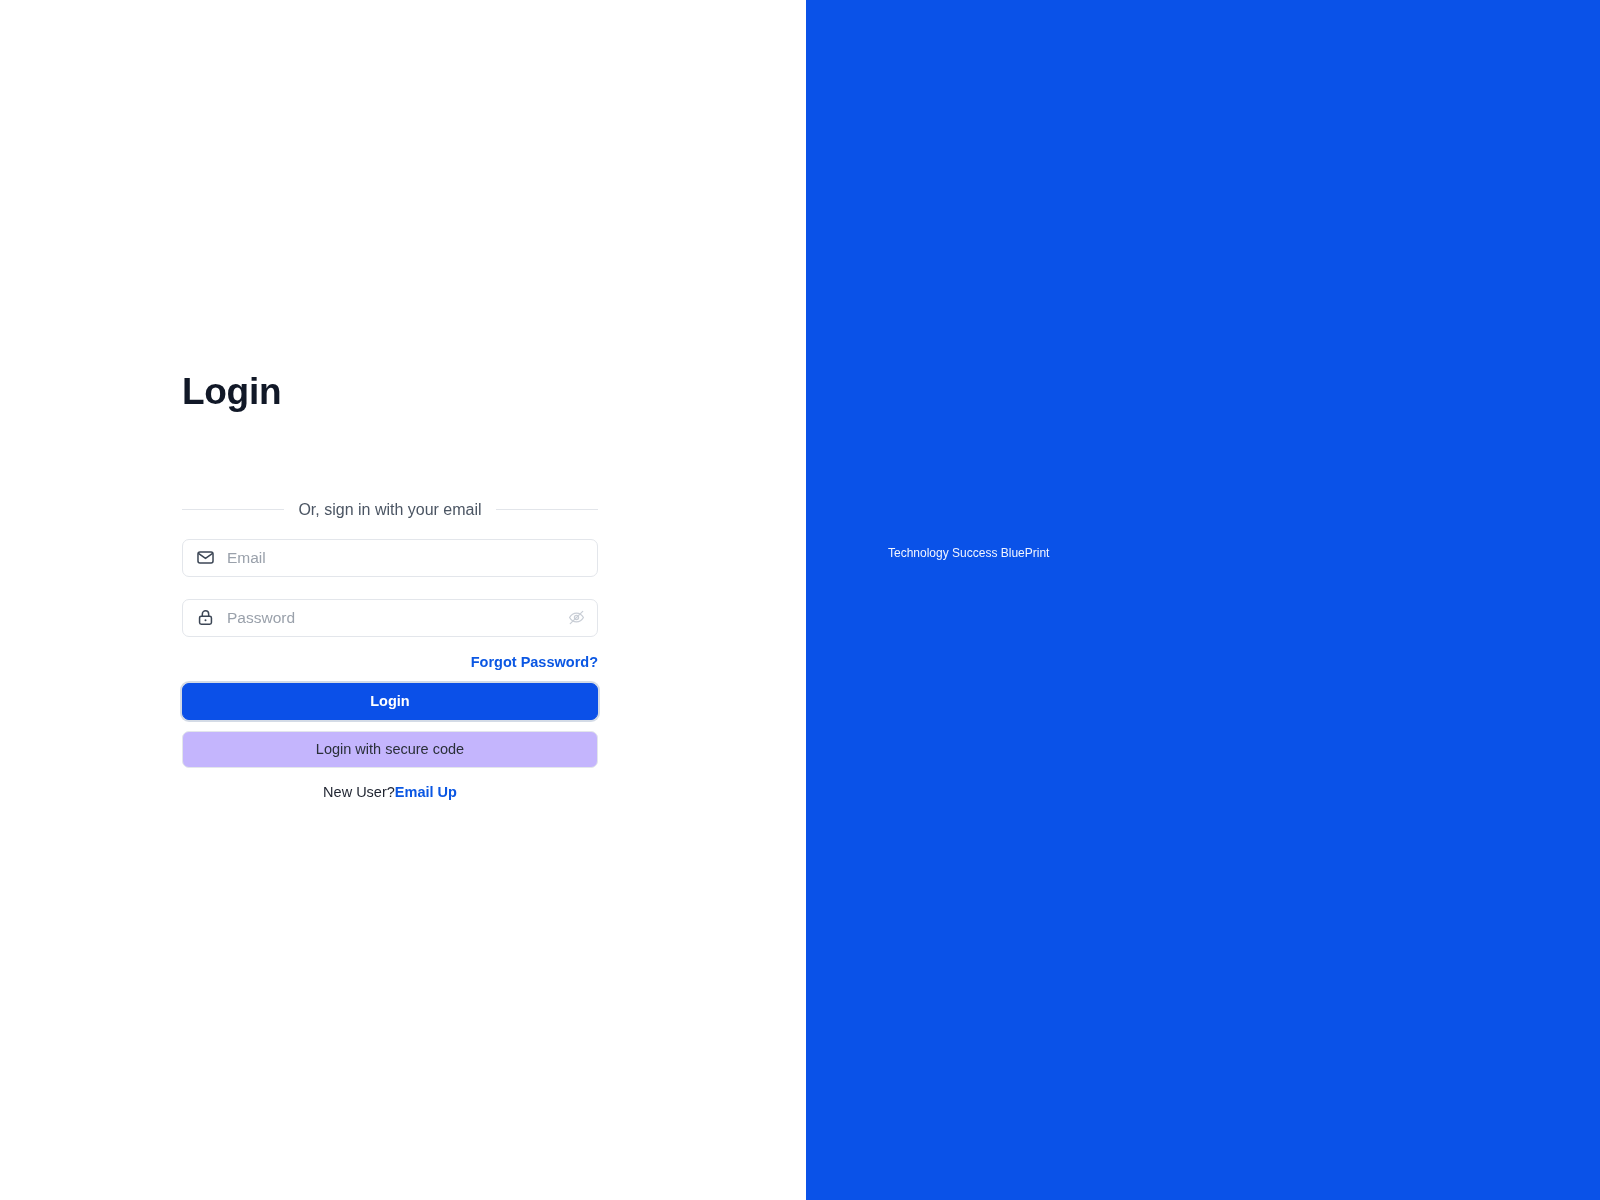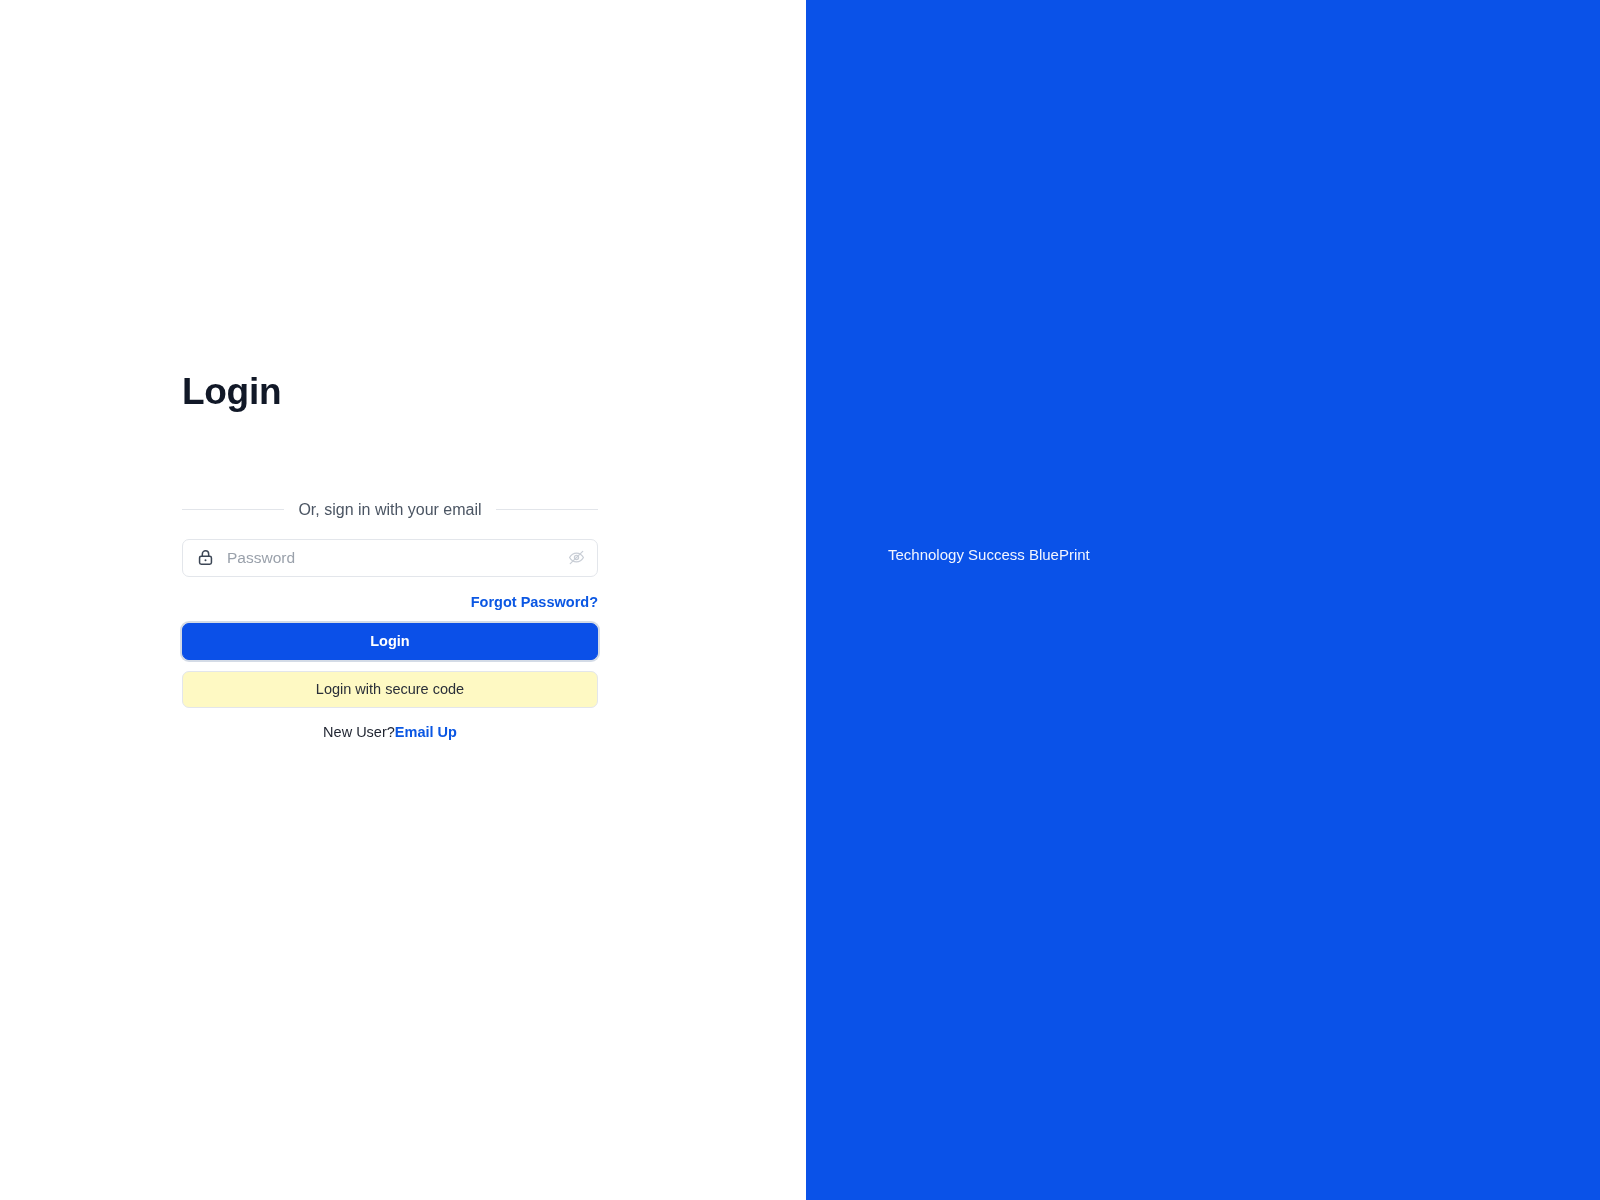--- a/index.html
+++ b/index.html
@@ -122,21 +122,21 @@
   }
   .btn-primary {
     background: #0b50e8;
     color: #ffffff;
     font-weight: bold;
     border: 1px solid #0b50e8;
     box-shadow: 0 0 0 2px rgba(160,175,200,0.45);
     margin-bottom: 11px;
   }
   .btn-secondary {
-    background: #fef9c3;
+    background: #c4b5fd;
     color: #2a2f39;
     border: 1px solid #e3e6eb;
     margin-bottom: 16px;
   }
 
   .signup-row {
     display: flex;
     align-items: center;
     justify-content: center;
     font-size: 14.5px;
@@ -160,41 +160,50 @@
   .brand-title {
     font-size: 62px;
     font-weight: normal;
     color: #ffffff;
     margin: 0;
     line-height: 1.05;
     letter-spacing: -0.5px;
   }
   .brand-subtitle {
     margin-top: 22px;
-    font-size: 15px;
+    font-size: 12px;
     color: #f2f5ff;
     line-height: 1.2;
   }
 </style>
 </head>
 <body>
 
 <div class="page">
 
   <div class="left-panel">
     <div class="login-form">
 
       <h1 class="page-title">Login</h1>
 
       <div class="divider">
         <span class="divider-line"></span>
         <span class="divider-label">Or, sign in with your email</span>
         <span class="divider-line"></span>
       </div>
 
+      <div class="input-row">
+        <span class="lead-icon">
+          <svg width="19" height="19" viewBox="0 0 24 24" fill="none" stroke="#3c4655" stroke-width="1.9" stroke-linecap="round" stroke-linejoin="round">
+            <rect x="2.5" y="5" width="19" height="14" rx="2.5"></rect>
+            <path d="M3.5 7.2l8.5 6 8.5-6"></path>
+          </svg>
+        </span>
+        <span class="field-text">Email</span>
+      </div>
 
       <div class="input-row">
         <span class="lead-icon">
           <svg width="19" height="19" viewBox="0 0 24 24" fill="none" stroke="#3c4655" stroke-width="1.9" stroke-linecap="round" stroke-linejoin="round">
             <rect x="4.5" y="10.5" width="15" height="10" rx="2.2"></rect>
             <path d="M8 10.5V7.6a4 4 0 0 1 8 0v2.9"></path>
             <circle cx="12" cy="15.4" r="1.25" fill="#3c4655" stroke="none"></circle>
           </svg>
         </span>
         <span class="field-text">Password</span>

